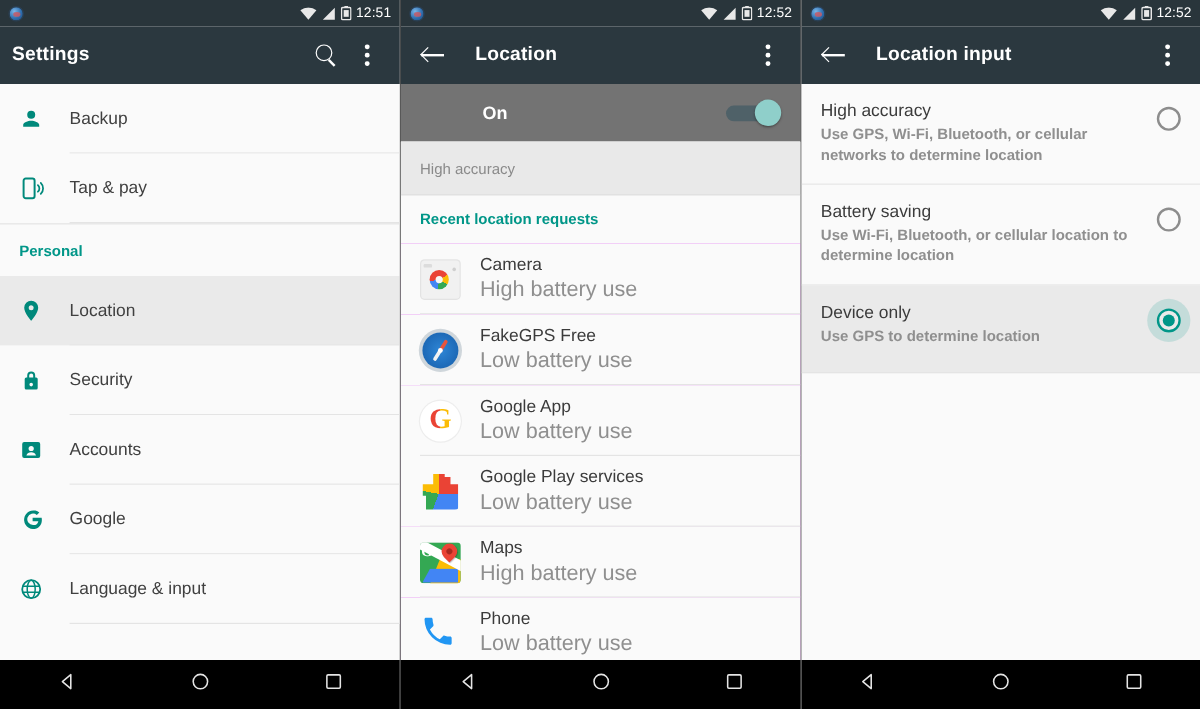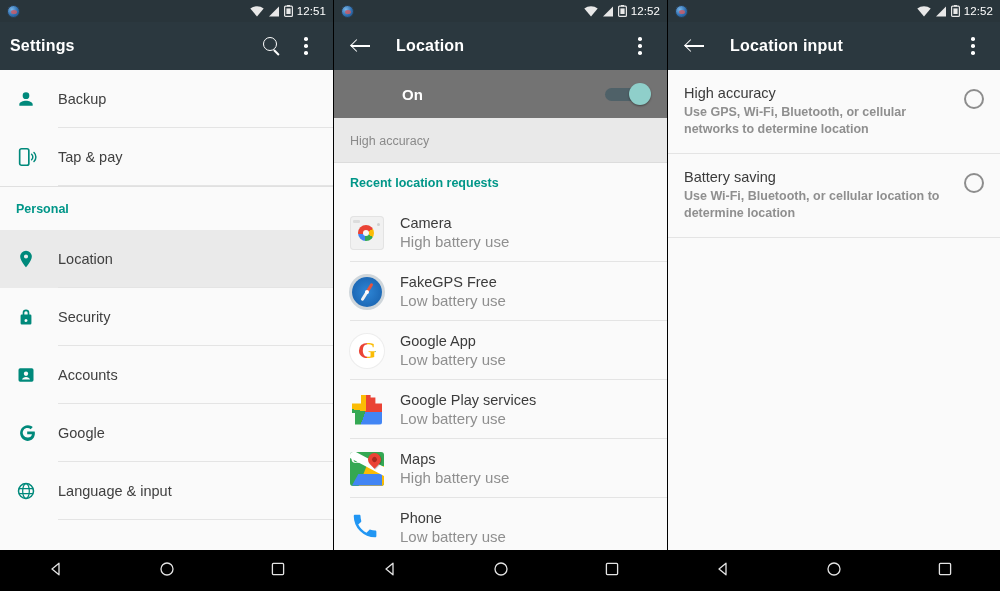--- a/index.html
+++ b/index.html
@@ -139,21 +139,21 @@
   .modeblock .m1 { font-size:14.5px; color:#3b3b3b; }
   .modeblock .m2 { font-size:12.5px; color:#8a8a8a; margin-top:3px; }
 
   .applist { background:#d946ef; }
   .approw {
     display:flex; align-items:center; height:59px;
     padding: 0 16px; position:relative; background:#fafafa;
   }
   .approw .appico { width:50px; flex:0 0 50px; display:flex; align-items:center; }
   .approw .txt .t1 { font-size:14.5px; color:#3b3b3b; }
-  .approw .txt .t2 { font-size:15px; color:#8f8f8f; margin-top:2px; }
+  .approw .txt .t2 { font-size:18px; color:#8f8f8f; margin-top:2px; }
   .approw .divider {
     position:absolute; left:16px; right:0; bottom:0; height:1px; background:#e4e4e4;
   }
 
   
   .ico { width:34px; height:34px; position:relative; }
   .ico-cam {
     background:#f1f1f1; border-radius:4px;
     box-shadow: inset 0 0 0 1px #e3e3e3;
   }
@@ -616,20 +616,28 @@
 
       <div class="moderow">
         <div class="mtxt">
           <div class="mt1">Battery saving</div>
           <div class="mt2">Use Wi-Fi, Bluetooth, or cellular location to determine location</div>
         </div>
         <div class="radio"></div>
         <div class="divider"></div>
       </div>
 
+      <div class="moderow selected">
+        <div class="mtxt">
+          <div class="mt1">Device only</div>
+          <div class="mt2">Use GPS to determine location</div>
+        </div>
+        <div class="radio on"></div>
+        <div class="divider"></div>
+      </div>
 
     </div>
 
     <div class="navbar">
       <div>
         <svg width="16" height="16" viewBox="0 0 16 16">
             <path d="M11 2.2 4 8l7 5.8Z" fill="none" stroke="#e4e4e4" stroke-width="1.3" stroke-linejoin="round"></path>
           </svg>
       </div>
       <div>

